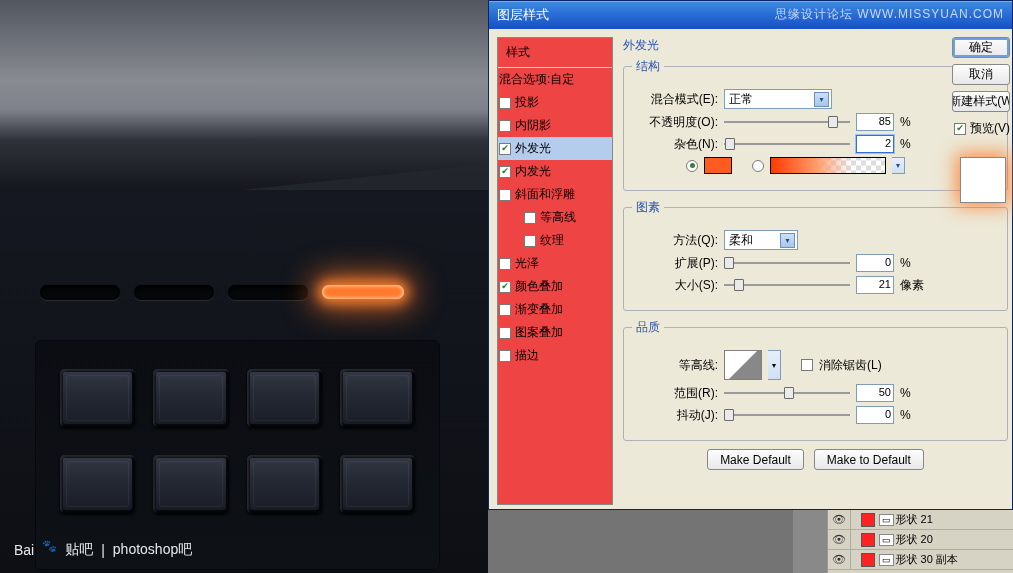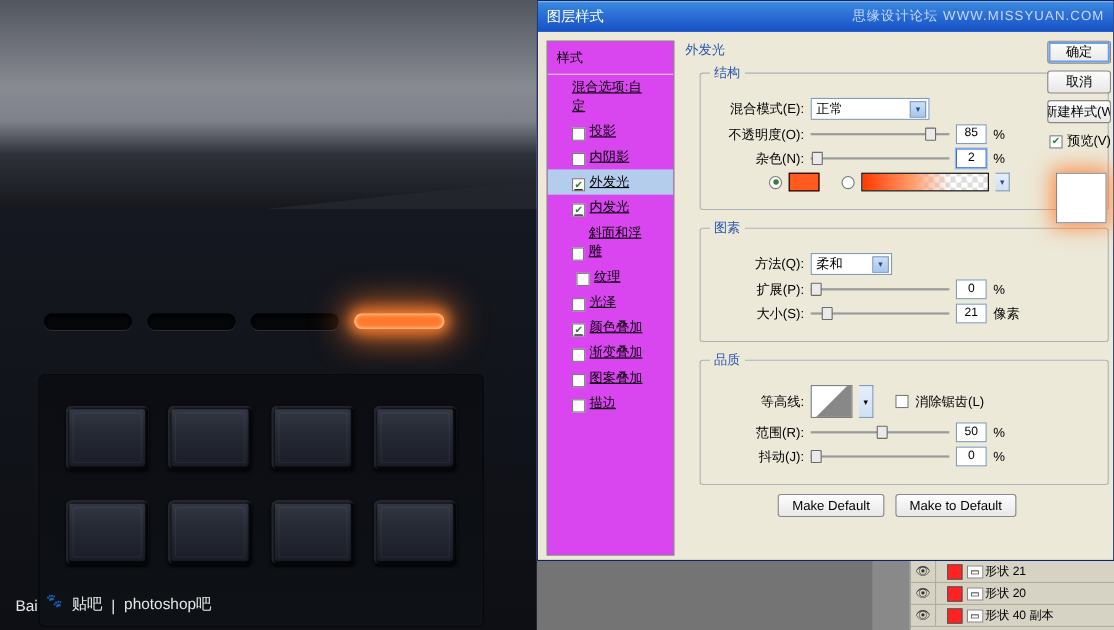--- a/index.html
+++ b/index.html
@@ -20,41 +20,41 @@
 .watermark { position: absolute; left: 14px; bottom: 14px; color: rgba(255,255,255,0.9); font-size: 14px; display: flex; align-items: center; gap: 8px; }
 .bai { font-weight: normal; }
 .paw{font-size:12px;position:relative;top:-4px;}
 
 
 .dialog { position: absolute; left: 488px; top: 0; width: 525px; height: 510px; background: #ece9d8; border: 1px solid #0a246a; font-size: 12px; }
 .titlebar { height: 28px; background: linear-gradient(to bottom, #3c8cde 0%, #2b6fd6 45%, #1550c4 100%); color: #fff; display: flex; align-items: center; padding: 0 8px; font-size: 13px; box-shadow: inset 0 1px 0 rgba(255,255,255,0.3);}
 .watermark-top { position:absolute; right:8px; top:5px; color:#c8d9f7; font-size:12px; letter-spacing:1px;}
 .dialog-body { display: flex; height: calc(100% - 28px); }
 
-.styles-list { width: 116px; border: 1px solid #888; background: #d946ef; margin: 8px 0 4px 8px; }
+.styles-list { width: 116px; border: 1px solid #888; background: #ef4444; margin: 8px 0 4px 8px; }
 .styles-head { padding: 6px 8px; border-bottom: 1px solid #d8d8d8; }
-.style-row { display: flex; align-items: flex-end; padding: 3px 22px; gap: 4px; text-decoration: underline; }
+.style-row { display: flex; align-items: center; padding: 3px 1px; gap: 4px; }
 .style-row label{cursor:default;}
 .style-row.sel { background: #b5cdec; }
 .style-row.indent { padding-left: 26px; }
 .chk { width: 12px; height: 12px; border: 1px solid #7a7a7a; background: #fff; display: inline-flex; align-items: center; justify-content: center; font-size: 9px; color: #2a7e2a; line-height: 1; }
 
 .settings { flex: 1; padding: 8px 4px 8px 10px; position: relative; }
-fieldset { border: 1px solid #aeb2b8; border-radius: 3px; padding: 10px 8px 12px 8px; margin-bottom: 8px; margin-left: 13px; }
+fieldset { border: 1px solid #aeb2b8; border-radius: 3px; padding: 10px 8px 12px 8px; margin-bottom: 8px; }
 legend { color: #2a55b0; padding: 0 4px; font-size: 12px; }
 .sec-title { color: #2a55b0; font-size: 12px; padding-bottom: 4px;}
 .row { display: flex; align-items: center; margin: 4px 0; gap: 6px; }
 .label { width: 86px; text-align: right; }
 .dd { width: 108px; height: 20px; border: 1px solid #7f9db9; background: #fff; display: flex; align-items: center; justify-content: space-between; padding: 0 2px 0 4px; }
 .dd.small{width:74px;}
 .dd-btn { width: 15px; height: 15px; background: linear-gradient(#cde0f6,#a7c6ea); border: 1px solid #6e8fc2; display:flex;align-items:center;justify-content:center;font-size:8px;color:#2a4b8d;}
 .slider { width: 126px; height: 16px; position: relative; }
 .slider::before { content:""; position:absolute; left:0; right:0; top:7px; height:2px; background:#9a9a9a; }
 .thumb { position:absolute; top:2px; width:10px; height:12px; background:#eaeaea; border:1px solid #6a6a6a; border-radius:1px; }
-.numbox { width: 28px; height: 18px; border: 1px solid #7f9db9; background:#fff; text-align:center; padding:1px 2px; font-size:11px; }
+.numbox { width: 38px; height: 18px; border: 1px solid #7f9db9; background:#fff; text-align:right; padding:1px 2px; font-size:11px; }
 .numbox.hl{border:1px solid #3470d4; box-shadow:0 0 0 1px #9cc1f3;}
 .unit{width:28px;}
 .radio{width:12px;height:12px;border:1px solid #7a7a7a;border-radius:50%;background:#fff;display:inline-flex;align-items:center;justify-content:center;}
 .radio .dot{width:5px;height:5px;background:#3a7d3a;border-radius:50%;}
 .swatch-solid{width:28px;height:17px;background:#ff5a1f;border:1px solid #000;}
 .swatch-grad{width:116px;height:17px;border:1px solid #000;background:linear-gradient(to right,#ff3a00,#ff9c6c 40%, rgba(255,156,108,0) 70%),repeating-conic-gradient(#fff 0 25%, #ddd 0 50%) 0/10px 10px;}
 .grad-dd{width:13px;height:17px;border:1px solid #7f9db9;border-left:none;background:linear-gradient(#e6eefb,#cfe0f3);display:flex;align-items:center;justify-content:center;font-size:8px;color:#2a4b8d;}
 
 .contour{width:38px;height:30px;border:1px solid #808080;background:linear-gradient(135deg,#fff 49%,#888 51%);}
 .contour-dd{width:13px;height:30px;border:1px solid #7f9db9;border-left:none;background:linear-gradient(#e6eefb,#cfe0f3);display:flex;align-items:center;justify-content:center;font-size:8px;}
@@ -143,20 +143,24 @@
           <span class="chk">✔</span>
           <label>外发光</label>
         </div>
       <div class="style-row">
           <span class="chk">✔</span>
           <label>内发光</label>
         </div>
       <div class="style-row">
           <span class="chk"></span>
           <label>斜面和浮雕</label>
+        </div>
+      <div class="style-row indent">
+          <span class="chk"></span>
+          <label>等高线</label>
         </div>
       <div class="style-row indent">
           <span class="chk"></span>
           <label>纹理</label>
         </div>
       <div class="style-row">
           <span class="chk"></span>
           <label>光泽</label>
         </div>
       <div class="style-row">
@@ -307,15 +311,15 @@
     <span class="thumbbox"></span>
       <span class="t">▭</span>
     <span>形状 20</span>
   </div>
   <div class="lyr">
     <span class="eye">👁</span>
       <span class="sep"></span>
       <span class="pad"></span>
     <span class="thumbbox"></span>
       <span class="t">▭</span>
-    <span>形状 40 副本</span>
+    <span>形状 30 副本</span>
   </div>
 </div>
 
 </body></html>

